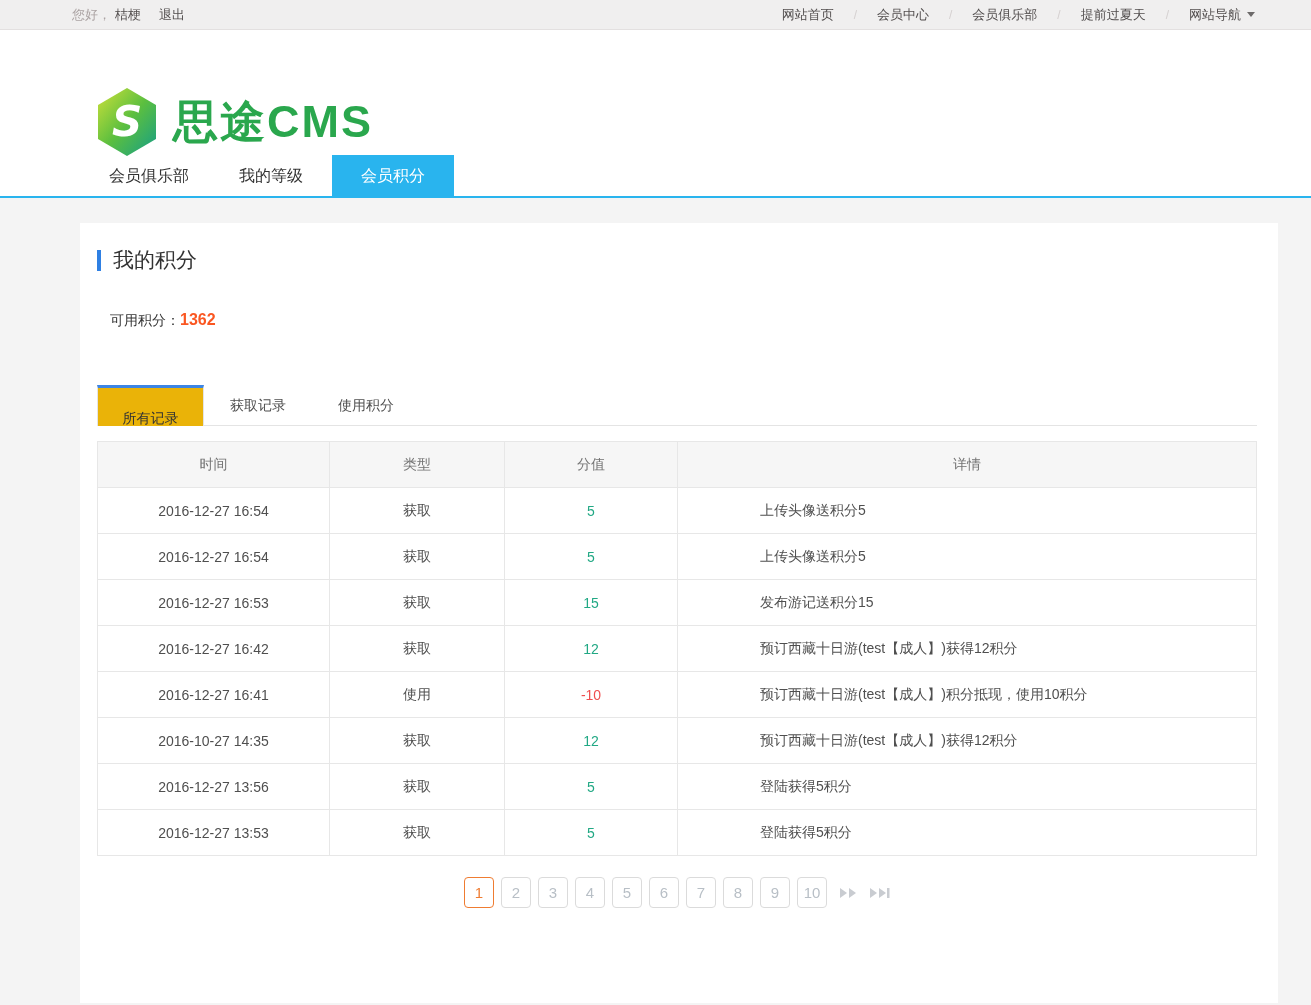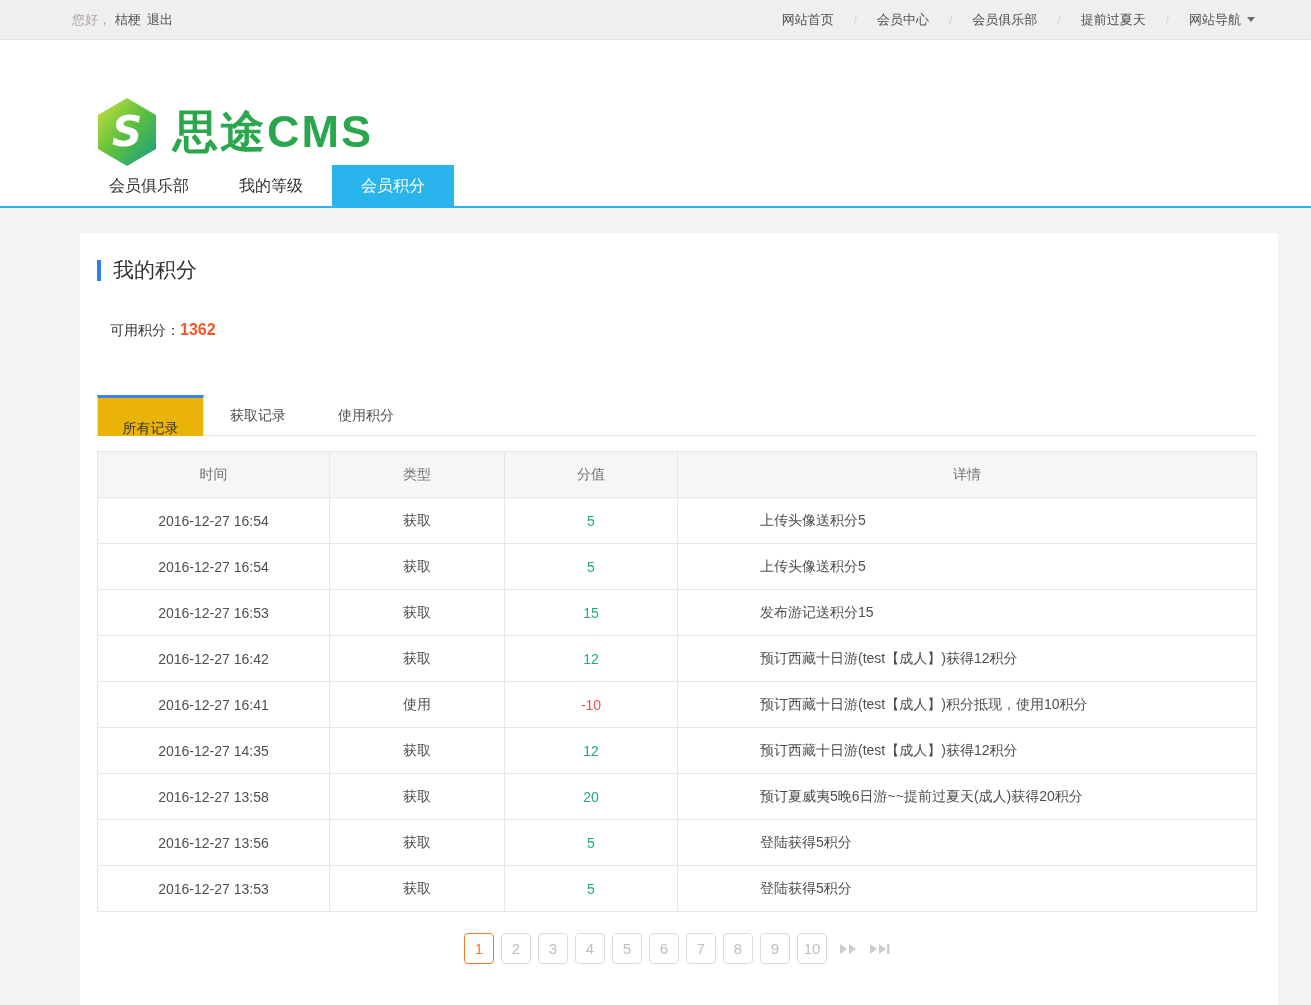--- a/index.html
+++ b/index.html
@@ -1,26 +1,26 @@
 <!DOCTYPE html>
 <html><head>
 <meta charset="utf-8">
 <style>
   * { margin:0; padding:0; box-sizing:border-box; }
   html,body { width:1311px; height:1005px; overflow:hidden;
     font-family:"Liberation Sans","DejaVu Sans",sans-serif; background:#f4f4f4; }
 
   
-  .topbar { height:40px; background:#f0efef; border-bottom:1px solid #e3e0e0;
+  .topbar { height:30px; background:#f0efef; border-bottom:1px solid #e3e0e0;
     display:flex; align-items:center; justify-content:space-between;
     padding:0 36px 0 72px; font-size:13px; color:#524e4e;gap:11px; }
   .topbar-left { display:flex; align-items:center; gap:4px; }
   .greeting { color:#aba3a3; }
   .topbar-left a, .topbar-right a { color:#524e4e; text-decoration:none; cursor:pointer; }
-  .logout { margin-left:2px; }
+  .logout { margin-left:14px; }
   .topbar-right { display:flex; align-items:center; }
   .topbar-right .navitem { padding:0 20px; }
   .topbar-right .sep { color:#d5d0d0; font-size:12px; }
   .caret { display:inline-block; width:0; height:0; margin-left:6px; vertical-align:2px;
     border-left:4px solid transparent; border-right:4px solid transparent;
     border-top:5px solid #6d6a6a; }
 
   
   .header { position:relative; height:168px; background:#fff;
     border-bottom:2px solid #29b4ee; }
@@ -170,30 +170,24 @@
           <td><span class="pos">12</span></td>
           <td class="detail">预订西藏十日游(test【成人】)获得12积分</td>
         </tr>
         <tr>
           <td>2016-12-27 16:41</td>
           <td>使用</td>
           <td><span class="neg">-10</span></td>
           <td class="detail">预订西藏十日游(test【成人】)积分抵现，使用10积分</td>
         </tr>
         <tr>
-          <td>2016-12-27 14:35</td>
+          <td>2016-10-27 14:35</td>
           <td>获取</td>
           <td><span class="pos">12</span></td>
           <td class="detail">预订西藏十日游(test【成人】)获得12积分</td>
-        </tr>
-        <tr>
-          <td>2016-12-27 13:58</td>
-          <td>获取</td>
-          <td><span class="pos">20</span></td>
-          <td class="detail">预订夏威夷5晚6日游~~提前过夏天(成人)获得20积分</td>
         </tr>
         <tr>
           <td>2016-12-27 13:56</td>
           <td>获取</td>
           <td><span class="pos">5</span></td>
           <td class="detail">登陆获得5积分</td>
         </tr>
         <tr>
           <td>2016-12-27 13:53</td>
           <td>获取</td>

